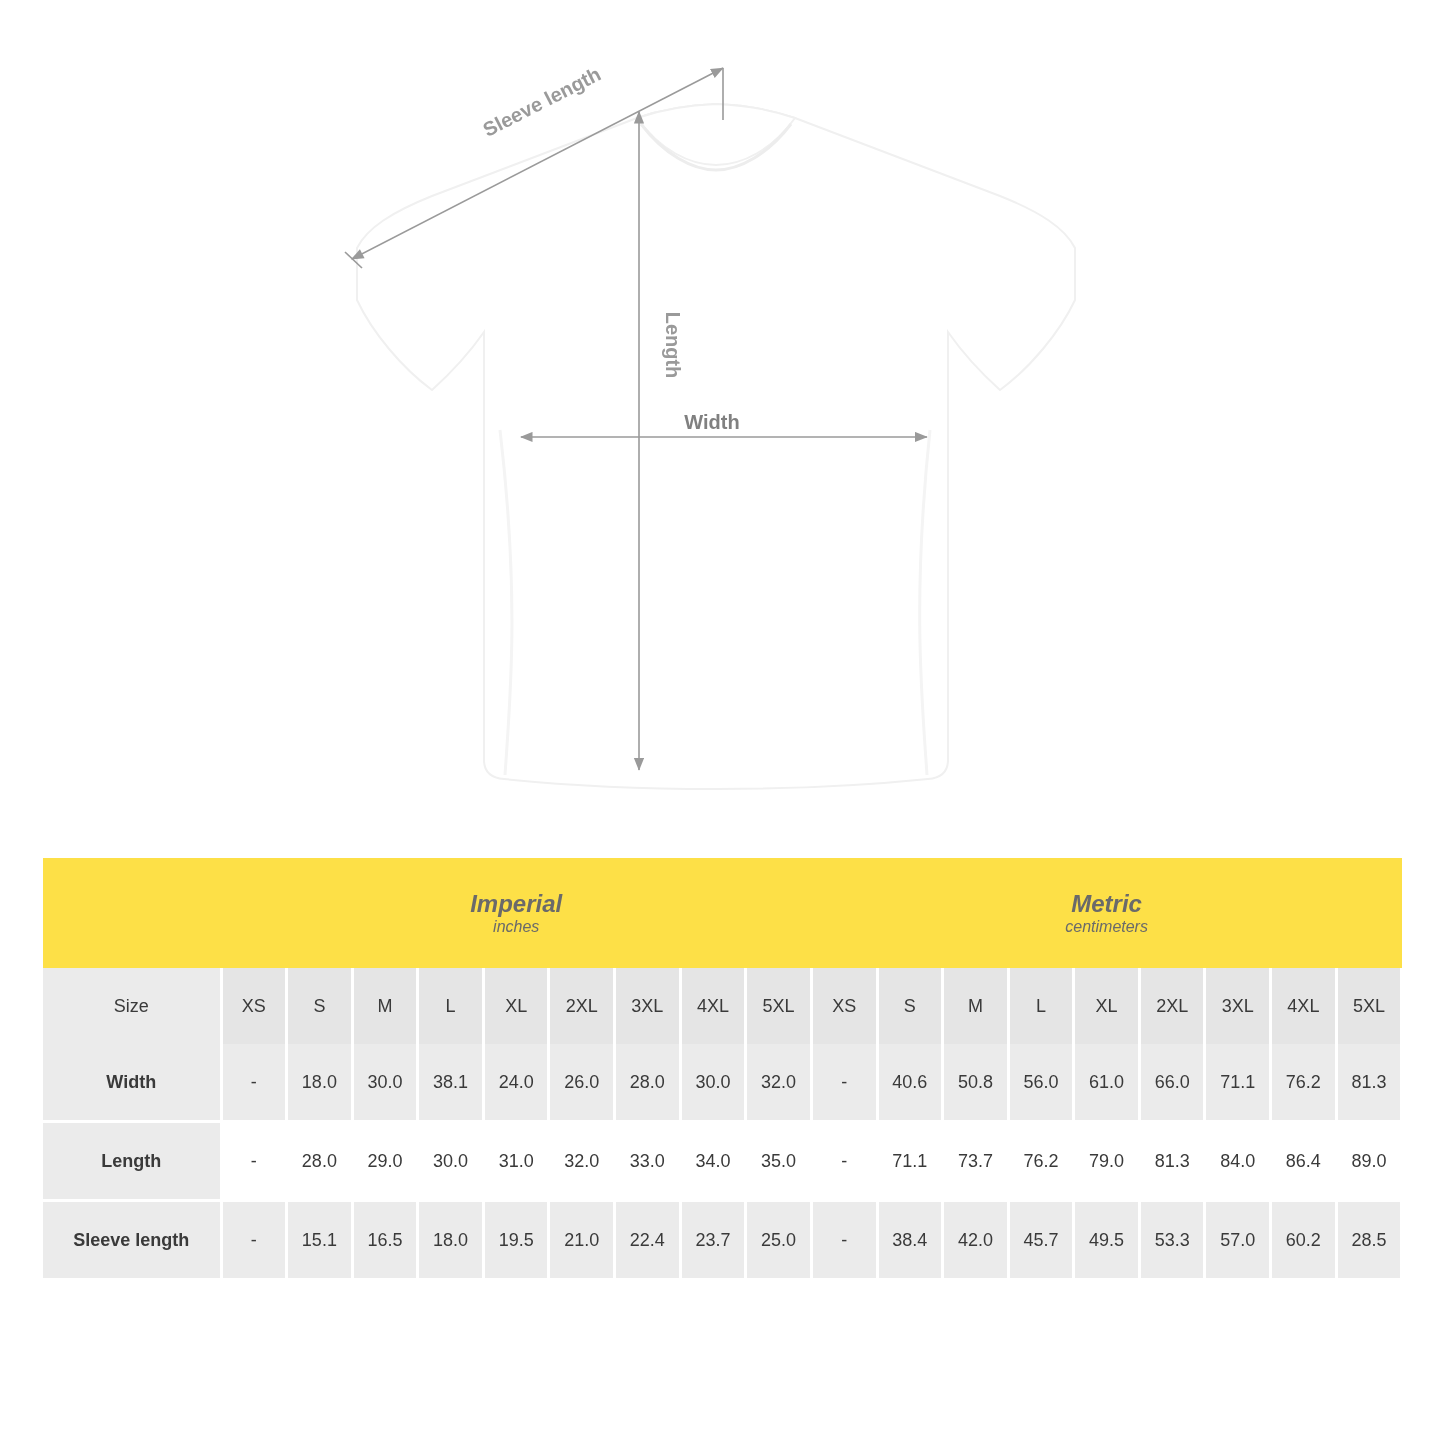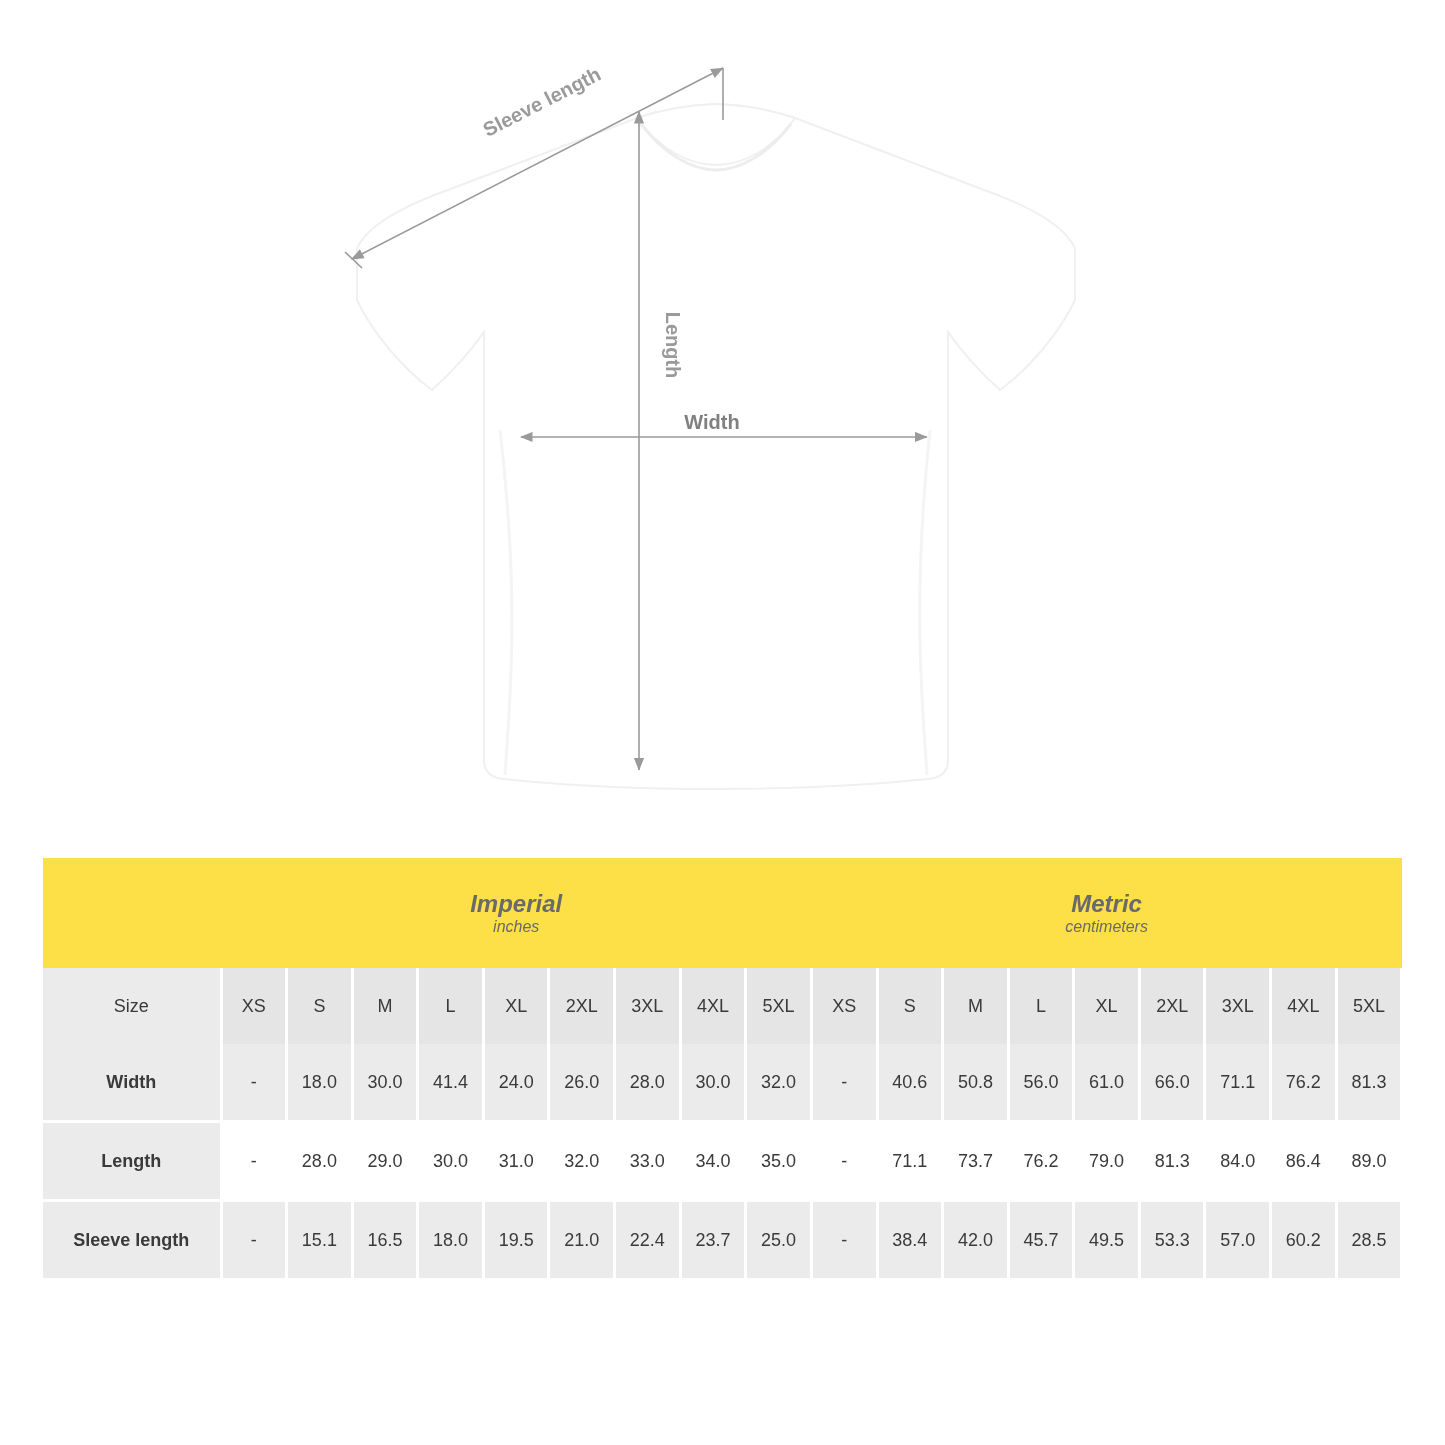--- a/index.html
+++ b/index.html
@@ -230,21 +230,21 @@
           <td class="cell">3XL</td>
           <td class="cell">4XL</td>
           <td class="cell">5XL</td>
         </tr>
 
         <tr class="data-row shade">
           <td class="rowlabel">Width</td>
           <td>-</td>
           <td>18.0</td>
           <td>30.0</td>
-          <td>41.4</td>
+          <td>38.1</td>
           <td>24.0</td>
           <td>26.0</td>
           <td>28.0</td>
           <td>30.0</td>
           <td>32.0</td>
           <td>-</td>
           <td>40.6</td>
           <td>50.8</td>
           <td>56.0</td>
           <td>61.0</td>

